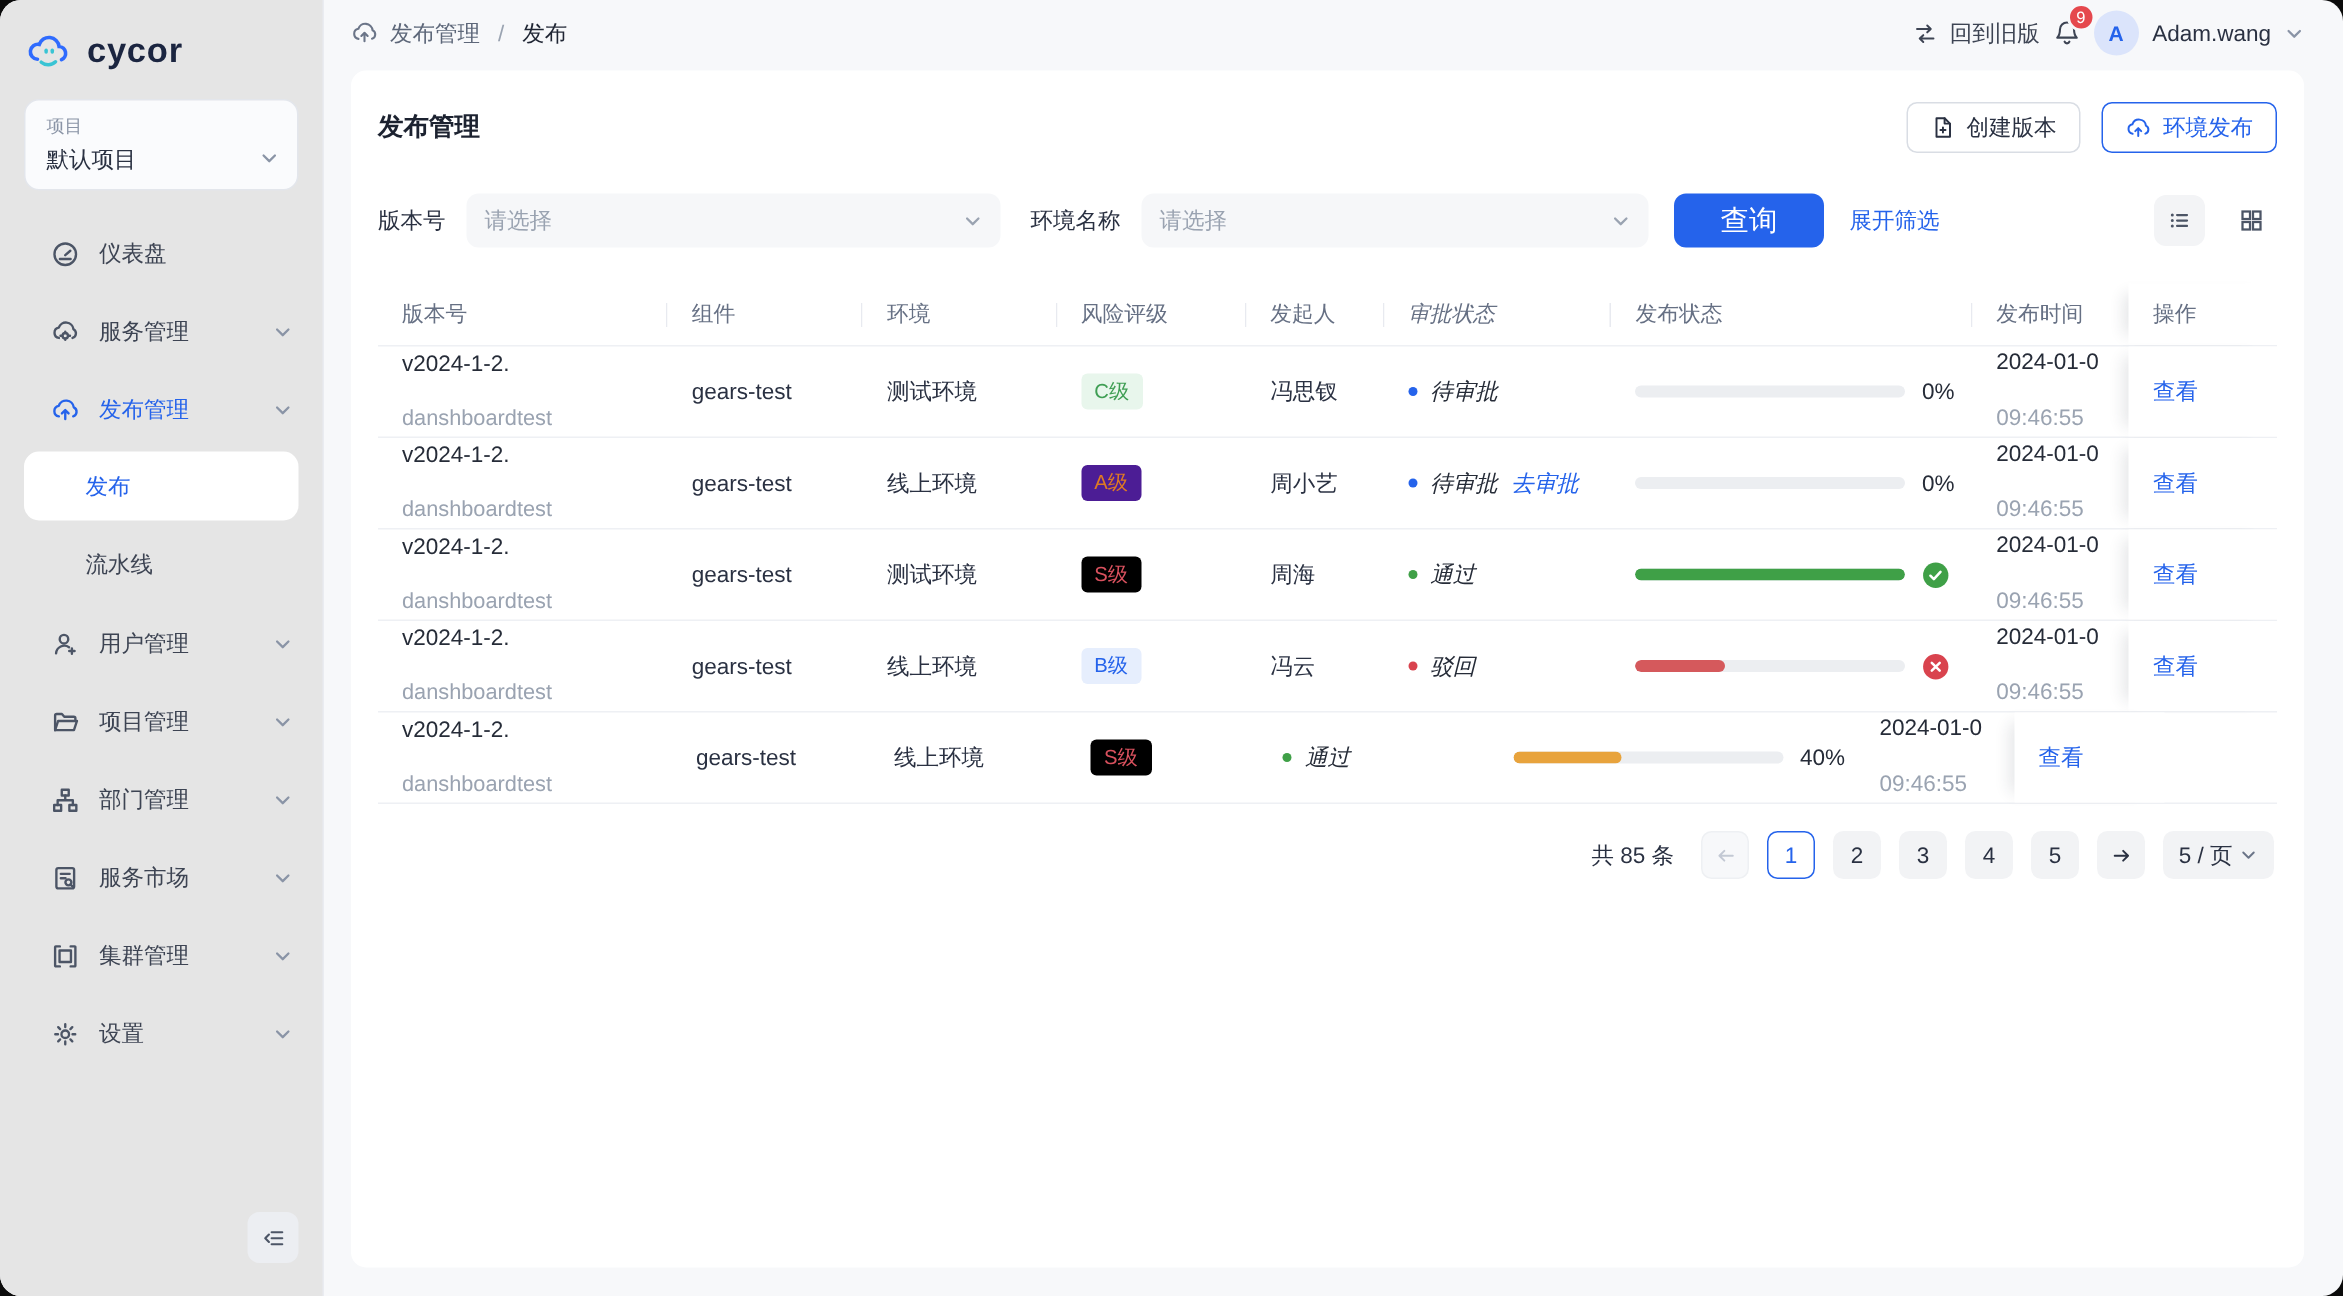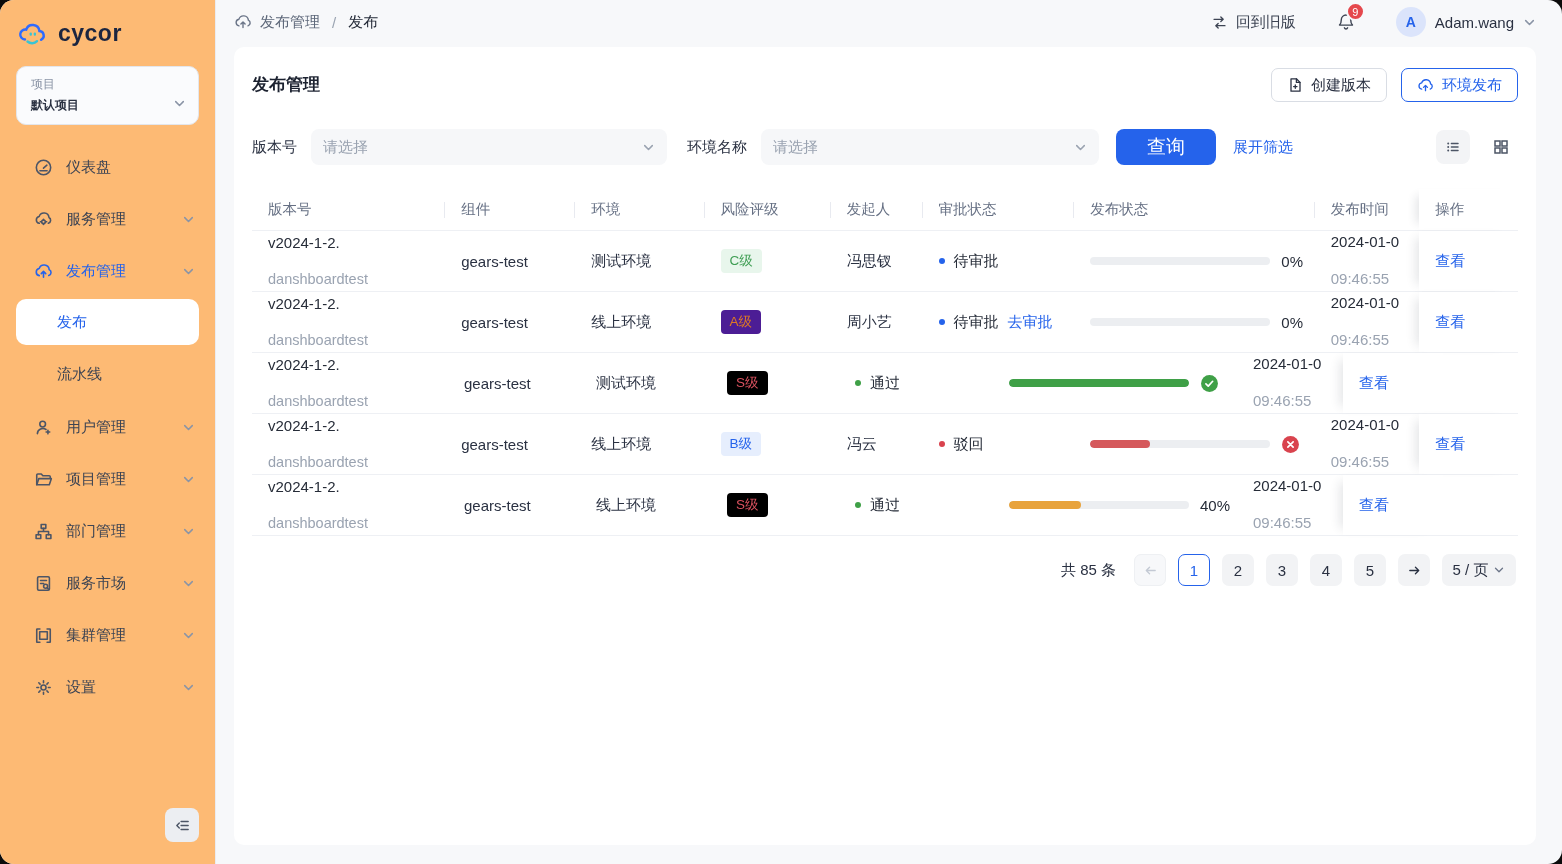--- a/index.html
+++ b/index.html
@@ -4,44 +4,44 @@
 <style>
   html,body{margin:0;padding:0;background:#0b0b0b;}
   *{box-sizing:border-box;}
   .window{
     width:1562px;height:864px;border-radius:14px;overflow:hidden;
     background:#f7f8fa;display:flex;position:relative;
     font-family:"Liberation Sans","DejaVu Sans",sans-serif;
     color:#2a3142;font-size:15px;
   }
   
-  .sidebar{width:216px;min-width:216px;height:100%;background:#fdba74;border-right:1px solid #eaecf1;position:relative;}
+  .sidebar{width:216px;min-width:216px;height:100%;background:#e5e5e5;border-right:1px solid #eaecf1;position:relative;}
   .logo{display:flex;align-items:center;gap:8px;padding:14px 0 0 16px;height:52px;}
   .logo-text{font-size:23px;font-weight:700;color:#1b2540;letter-spacing:.5px;}
   .proj-card{margin:14px 16px 0 16px;border:1px solid #e3e6ec;border-radius:10px;background:#fafbfd;padding:9px 14px 10px 14px;position:relative;cursor:pointer;}
   .proj-label{font-size:12px;color:#8a94a6;margin-bottom:4px;}
-  .proj-value{font-size:12px;color:#2a3142;font-weight:bold;}
+  .proj-value{font-size:15px;color:#2a3142;}
   .proj-card .chev{position:absolute;right:12px;bottom:14px;color:#8a94a6;}
   .menu{margin-top:20px;}
   .m-item{display:flex;align-items:center;gap:13px;height:44px;margin:8px 10px 0 10px;padding:0 10px 0 24px;color:#3d4453;cursor:pointer;border-radius:10px;}
   .m-item .mi-icon{display:flex;color:#4c5566;}
   .m-item.active{color:#2563eb;}
   .m-item.active .mi-icon{color:#2563eb;}
   .m-item .chev{margin-left:auto;color:#8a94a6;display:flex;}
   .sub-item{height:46px;margin:6px 16px 0 16px;border-radius:10px;display:flex;align-items:center;padding-left:41px;color:#3d4453;cursor:pointer;}
   .sub-item.active{background:#ffffff;color:#2563eb;}
   .collapse-btn{position:absolute;right:16px;bottom:22px;width:34px;height:34px;border-radius:8px;background:#eceef2;display:flex;align-items:center;justify-content:center;color:#4c5566;cursor:pointer;}
   
   .main{flex:1;display:flex;flex-direction:column;min-width:0;}
   .topbar{height:44px;display:flex;align-items:center;padding:0 26px 0 18px;}
   .crumb{display:flex;align-items:center;gap:8px;color:#5d6779;}
   .crumb .ci{display:flex;color:#6b7588;}
   .crumb-sep{color:#9aa3b1;margin:0 4px;}
   .crumb-cur{color:#1f2533;}
-  .top-right{margin-left:auto;display:flex;align-items:center;gap:40px;}
+  .top-right{margin-left:auto;display:flex;align-items:center;gap:8px;}
   .old-ver{display:flex;align-items:center;gap:8px;color:#3d4453;cursor:pointer;}
   .bell-wrap{position:relative;display:flex;color:#3d4453;cursor:pointer;}
   .bell-badge{position:absolute;top:-10px;left:10px;min-width:19px;height:19px;border-radius:10px;background:#e5484d;border:2px solid #f7f8fa;color:#fff;font-size:11px;display:flex;align-items:center;justify-content:center;padding:0 4px;}
   .user{display:flex;align-items:center;gap:9px;cursor:pointer;}
   .avatar{width:30px;height:30px;border-radius:50%;background:#dbe4fb;color:#2563eb;font-weight:700;font-size:14px;display:flex;align-items:center;justify-content:center;}
   .user .chev{color:#8a94a6;display:flex;}
   .content{flex:1;padding:3px 26px 19px 18px;min-height:0;}
   .card{height:100%;background:#fff;border-radius:10px;padding:21px 18px 0 18px;overflow:hidden;}
   .card-head{display:flex;align-items:flex-start;}
   .page-title{font-size:17px;font-weight:700;color:#1c2230;padding-top:5px;}
@@ -60,21 +60,21 @@
   .expand-link{color:#2563eb;margin-left:17px;cursor:pointer;}
   .view-toggles{margin-left:auto;display:flex;align-items:center;gap:14px;}
   .vt{width:34px;height:34px;border-radius:8px;display:flex;align-items:center;justify-content:center;color:#4c5566;cursor:pointer;}
   .vt.active{background:#f3f4f6;}
   
   .tbl{margin-top:24px;}
   .tr{display:flex;align-items:center;border-bottom:1px solid #eef0f4;height:61px;}
   .tr.head{height:42px;color:#667084;font-size:14.5px;}
   .cell{padding-left:16px;height:100%;display:flex;align-items:center;overflow:hidden;white-space:nowrap;position:relative;}
   .c0{width:196px;}.c1{width:132px;}.c2{width:131px;}.c3{width:128px;}.c4{width:93px;}
-  .c5{width:154px;}.c6{width:244px;}.c7{width:106px;}.c8{width:100px;}
+  .c5{width:154px;font-style:italic;}.c6{width:244px;}.c7{width:106px;}.c8{width:100px;}
   .tr.head .cell::after{content:"";position:absolute;right:0;top:13px;width:1px;height:16px;background:#e8eaf0;}
   .tr.head .cell.c7::after,.tr.head .cell.c8::after{display:none;}
   .cell.pin{background:#fff;box-shadow:-10px 0 10px -7px rgba(31,41,61,.12);}
   .two-line{display:flex;flex-direction:column;justify-content:center;gap:18px;line-height:1.25;}
   .vline1{color:#262c38;}
   .vline2{color:#9aa3b1;font-size:14.5px;}
   .badge{padding:3px 9px;border-radius:4px;font-size:13.5px;}
   .badge-green{background:#e8f6ec;color:#3f9e54;}
   .badge-orange{background:#4c1d95;color:#df7a22;}
   .badge-red{background:#000000;color:#d9515e;}
@@ -495,20 +495,21 @@
                   <div class="two-line">
                     <div class="vline1">v2024-1-2.</div>
                     <div class="vline2">danshboardtest</div>
                   </div>
                 </div>
                 <div class="cell c1">gears-test</div>
                 <div class="cell c2">测试环境</div>
                 <div class="cell c3">
                   <span class="badge badge-red">S级</span>
                 </div>
+                <div class="cell c4">周海</div>
                 <div class="cell c5">
                   <span class="dot dot-green"></span>
                   <span class="appr-text">通过</span>
                 </div>
                 <div class="cell c6">
                   <div class="ptrack">
                     <div class="pfill" style="width: 100%; background: rgb(63, 160, 71);"></div>
                   </div>
                   <span class="picon">
                     <svg width="19" height="19" viewBox="0 0 18 18">

